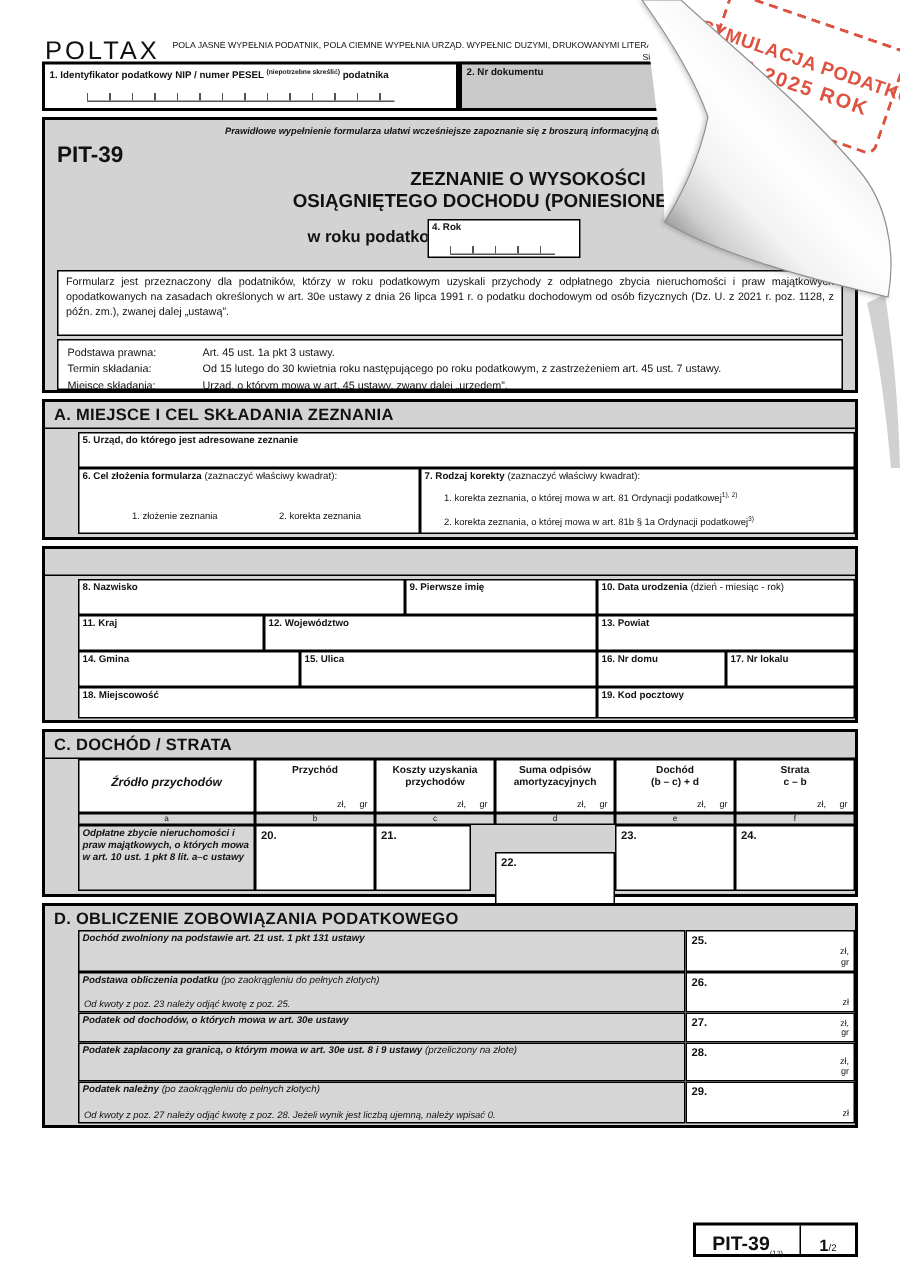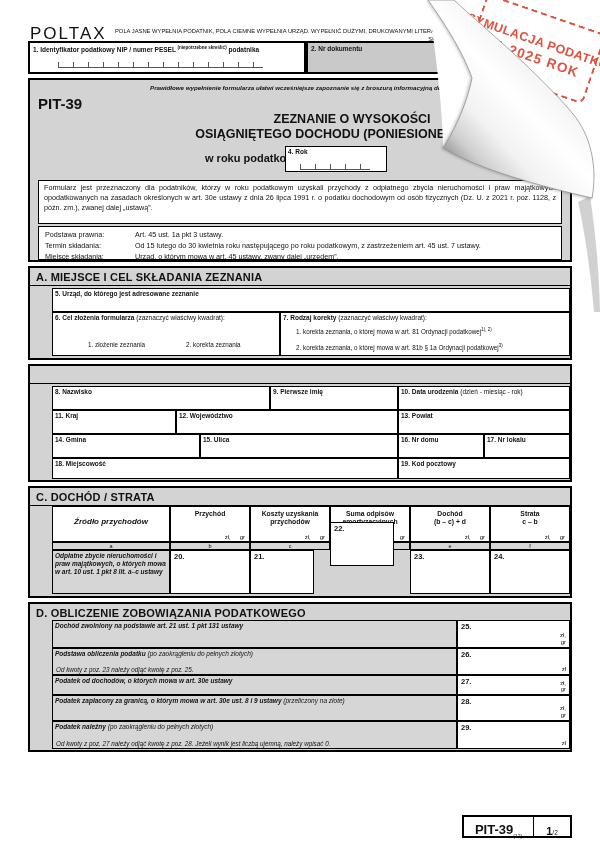--- a/index.html
+++ b/index.html
@@ -186,21 +186,21 @@
 
   <div class="f graycell" style="left:52px;top:550px;width:118px;height:44px;">
     <span class="lbl" style="font-size:6.5px;">Odpłatne zbycie nieruchomości i praw majątkowych, o których mowa w art. 10 ust. 1 pkt 8 lit. a–c ustawy</span>
   </div>
   <div class="f" style="left:170px;top:550px;width:80px;height:44px;">
       <span class="num">20.</span>
     </div>
   <div class="f" style="left:250px;top:550px;width:64px;height:44px;">
       <span class="num">21.</span>
     </div>
-  <div class="f" style="left:330px;top:522px;width:64px;height:44px;">
+  <div class="f" style="left:330px;top:568px;width:80px;height:44px;">
       <span class="num">22.</span>
     </div>
   <div class="f" style="left:410px;top:550px;width:80px;height:44px;">
       <span class="num">23.</span>
     </div>
   <div class="f" style="left:490px;top:550px;width:80px;height:44px;">
       <span class="num">24.</span>
     </div>
 
   <div class="sec" style="top:602px;height:150px;"></div>

